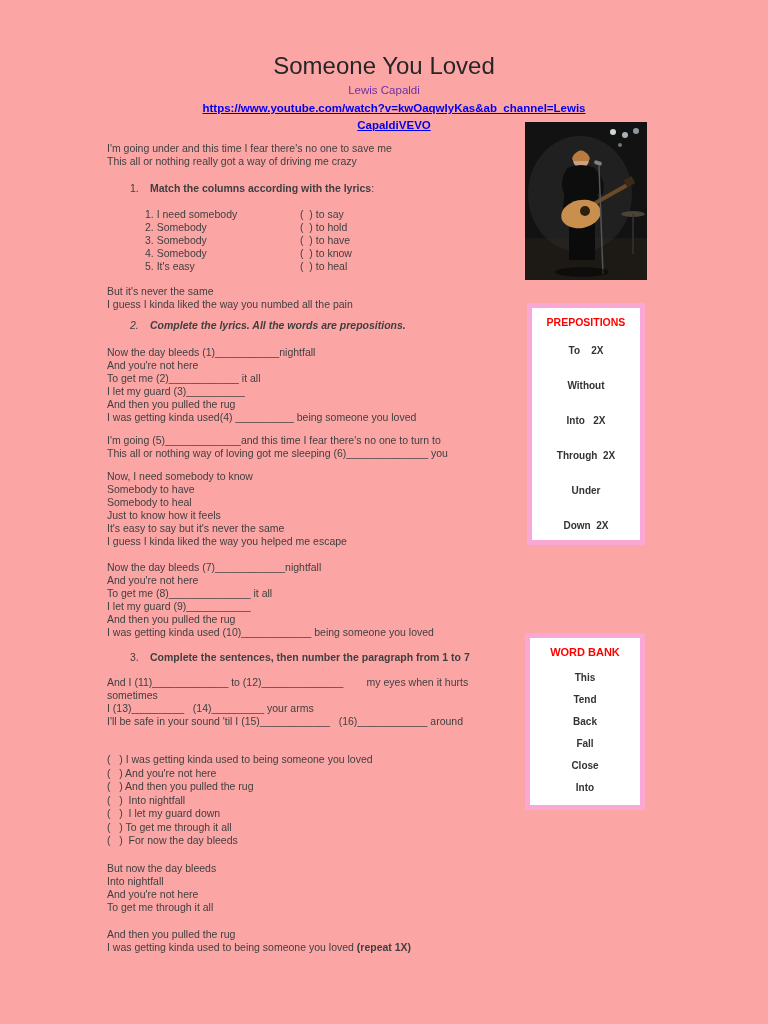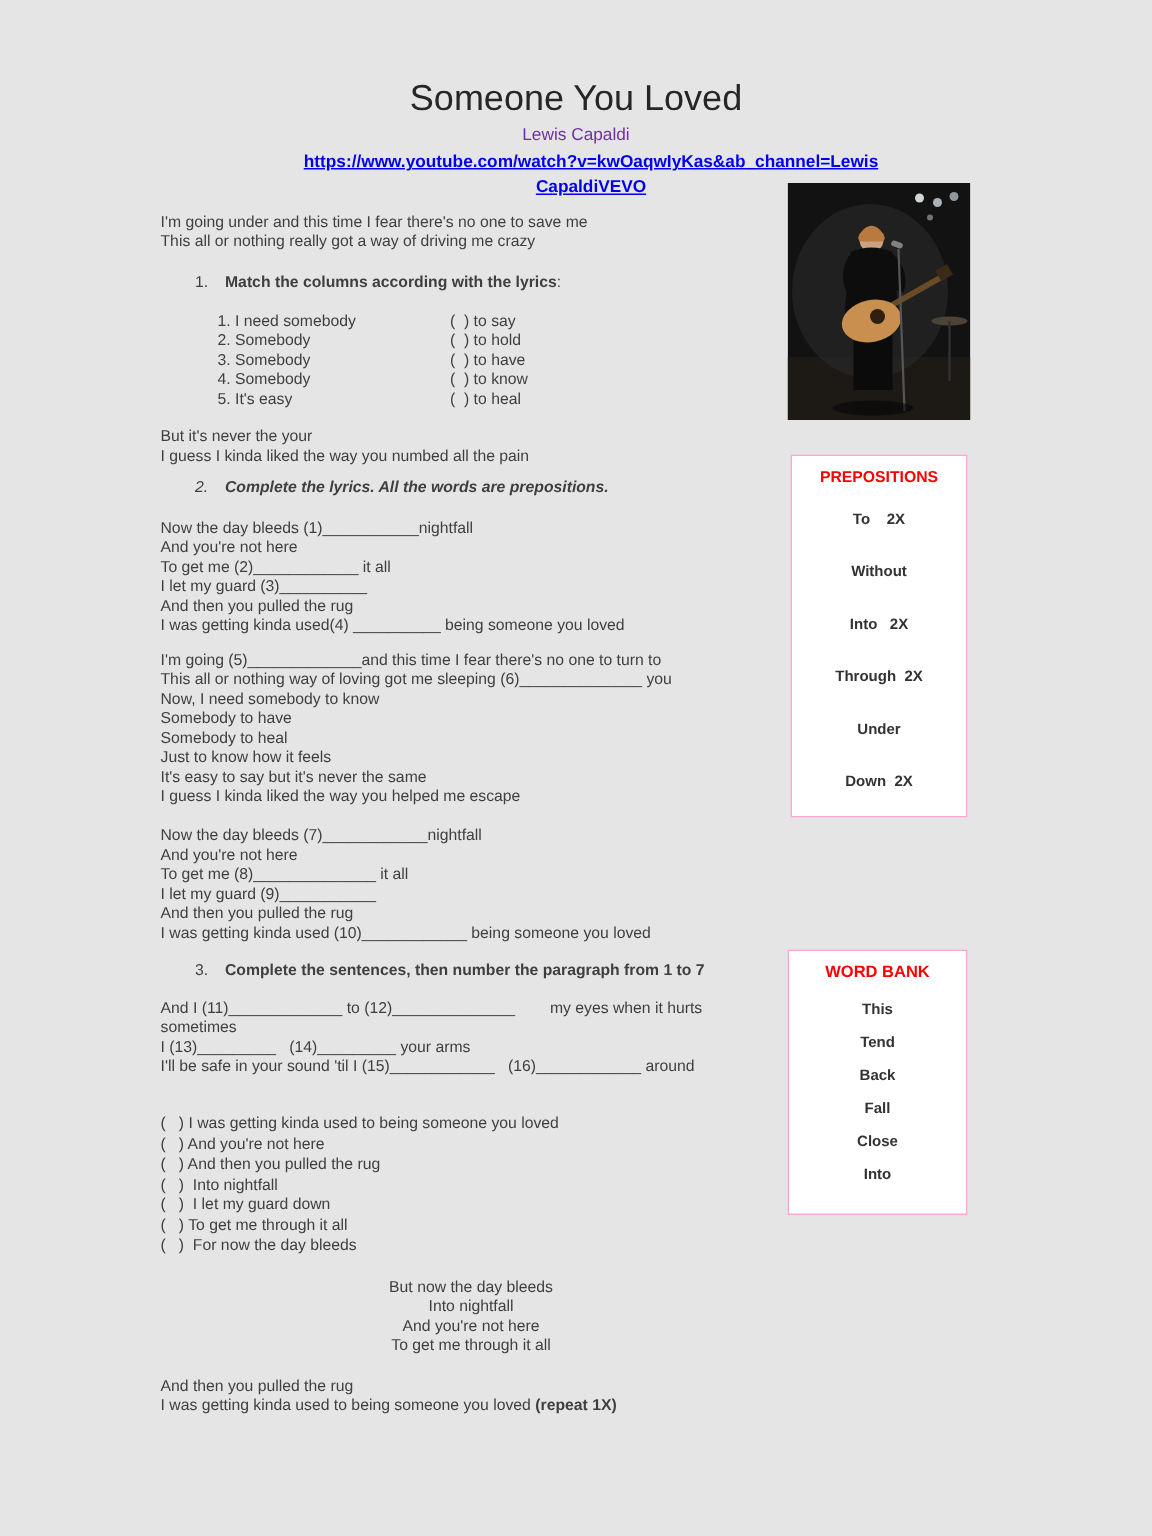--- a/index.html
+++ b/index.html
@@ -1,21 +1,21 @@
 <!DOCTYPE html>
 <html style="--artist: #7030A0; --link: #0000EE; --box_title: #FF0000; --body: #3F3F3F;"><head>
 <meta charset="utf-8">
 <style>
   :root{
     --artist:#7030A0; --link:#0000EE; --box_title:#FF0000; --body:#3F3F3F;
   }
   *{ box-sizing:border-box; margin:0; padding:0; }
   html,body{ background:#ffffff; }
   body{ width:768px; height:1024px; font-family:"Liberation Sans", sans-serif; color:var(--body); }
-  .page{ position:relative; width:768px; height:1024px; background:#e5e5e5; overflow:hidden; }
+  .page{ position:relative; width:768px; height:1024px; background:#fca5a5; overflow:hidden; }
 
   
   .header{ position:absolute; top:52px; left:0; width:768px; text-align:center; }
   .doc-title{ font-size:24px; color:#262626; font-weight:normal; }
   .artist{ font-size:11.5px; color:var(--artist); margin-top:4px; }
   .yt-link{ display:block; margin-top:4px; font-size:11.5px; font-weight:bold;
             color:var(--link); text-decoration:underline; line-height:17px; cursor:pointer;padding-left:20px; }
 
   
   .main{ position:absolute; left:107px; top:142px; width:414px; font-size:10.5px; line-height:13px; }
@@ -27,31 +27,31 @@
 
   #h1{ margin-top:14px; }
   .match{ margin-left:38px; margin-top:13px; }
   .match-row{ display:flex; }
   .match-left{ width:155px; white-space:pre-wrap; }
   .match-right{ white-space:pre-wrap; }
   #bridge1{ margin-top:12px; }
   #h2{ margin-top:8px;font-style:italic; }
   #verse1{ margin-top:14px; }
   #verse2{ margin-top:10px; }
-  #verse3{ margin-top:0; }
+  #verse3{ margin-top:10px; }
   #verse4{ margin-top:13px; }
   #h3{ margin-top:12px; }
   #verse5{ margin-top:12px; }
   #ordering{ margin-top:25px; line-height:13.5px; }
-  #verse6{ margin-top:14px;text-align:center; }
+  #verse6{ margin-top:14px; }
   #verse7{ margin-top:14px; }
 
   
   .photo{ position:absolute; left:525px; top:122px; width:122px; height:158px; overflow:hidden; }
-  .box{ position:absolute; border:1px solid #f9a8d4; background:#fff; text-align:center; }
+  .box{ position:absolute; border:5px solid #f9a8d4; background:#fff; text-align:center; }
   .prep{ left:527px; top:303px; width:118px; height:242px; }
   .wb{ left:525px; top:633px; width:120px; height:177px; }
   .box-title{ color:var(--box_title); font-weight:bold; padding-top:8px; }
   .prep .box-title{ font-size:10.5px; }
   .wb .box-title{ font-size:11px; }
   .box-item{ font-weight:bold; font-size:10px; white-space:pre; color:#333; }
   .prep .box-item{ margin-top:24px; }
   .prep .box-item.first{ margin-top:17px; }
   .wb .box-item{ margin-top:11px; }
   .wb .box-item.first{ margin-top:14px; }
@@ -98,21 +98,21 @@
         <span class="match-left">4. Somebody</span>
         <span class="match-right">(  ) to know</span>
       </div>
       <div class="match-row">
         <span class="match-left">5. It's easy</span>
         <span class="match-right">(  ) to heal</span>
       </div>
     </div>
 
     <div id="bridge1">
-      <div class="line">But it's never the your</div>
+      <div class="line">But it's never the same</div>
       <div class="line">I guess I kinda liked the way you numbed all the pain</div>
     </div>
 
     <div id="h2" class="heading">
       <span class="num">2.</span><span class="instr">Complete the lyrics. All the words are prepositions.</span>
     </div>
 
     <div id="verse1">
       <div class="line">Now the day bleeds (1)___________nightfall</div>
       <div class="line">And you're not here</div>

